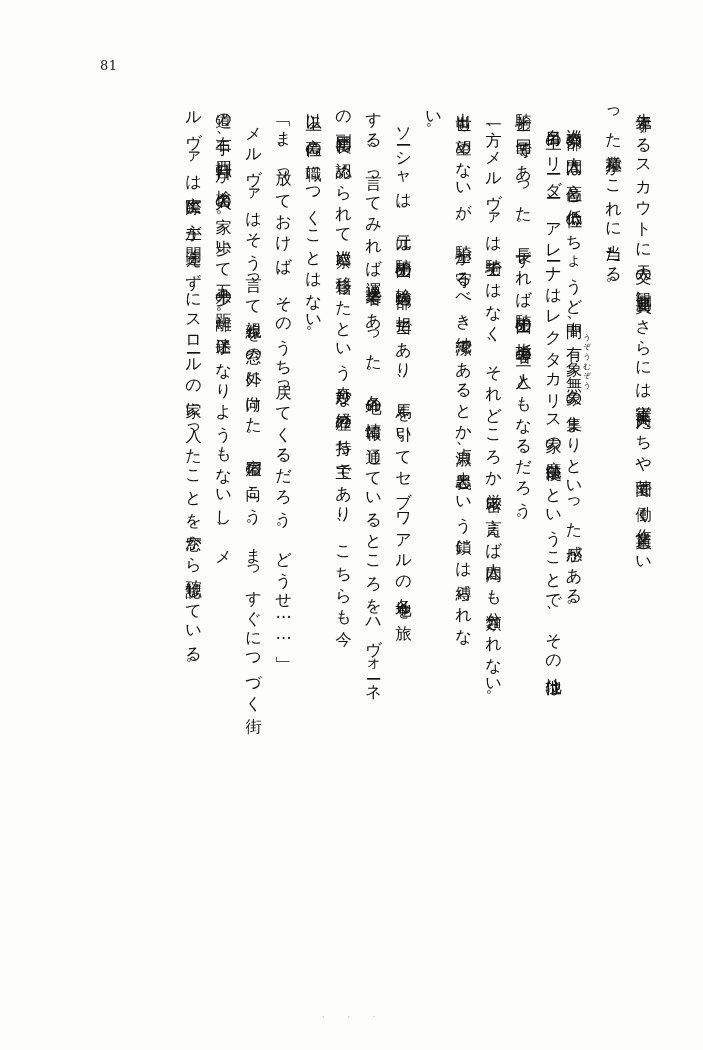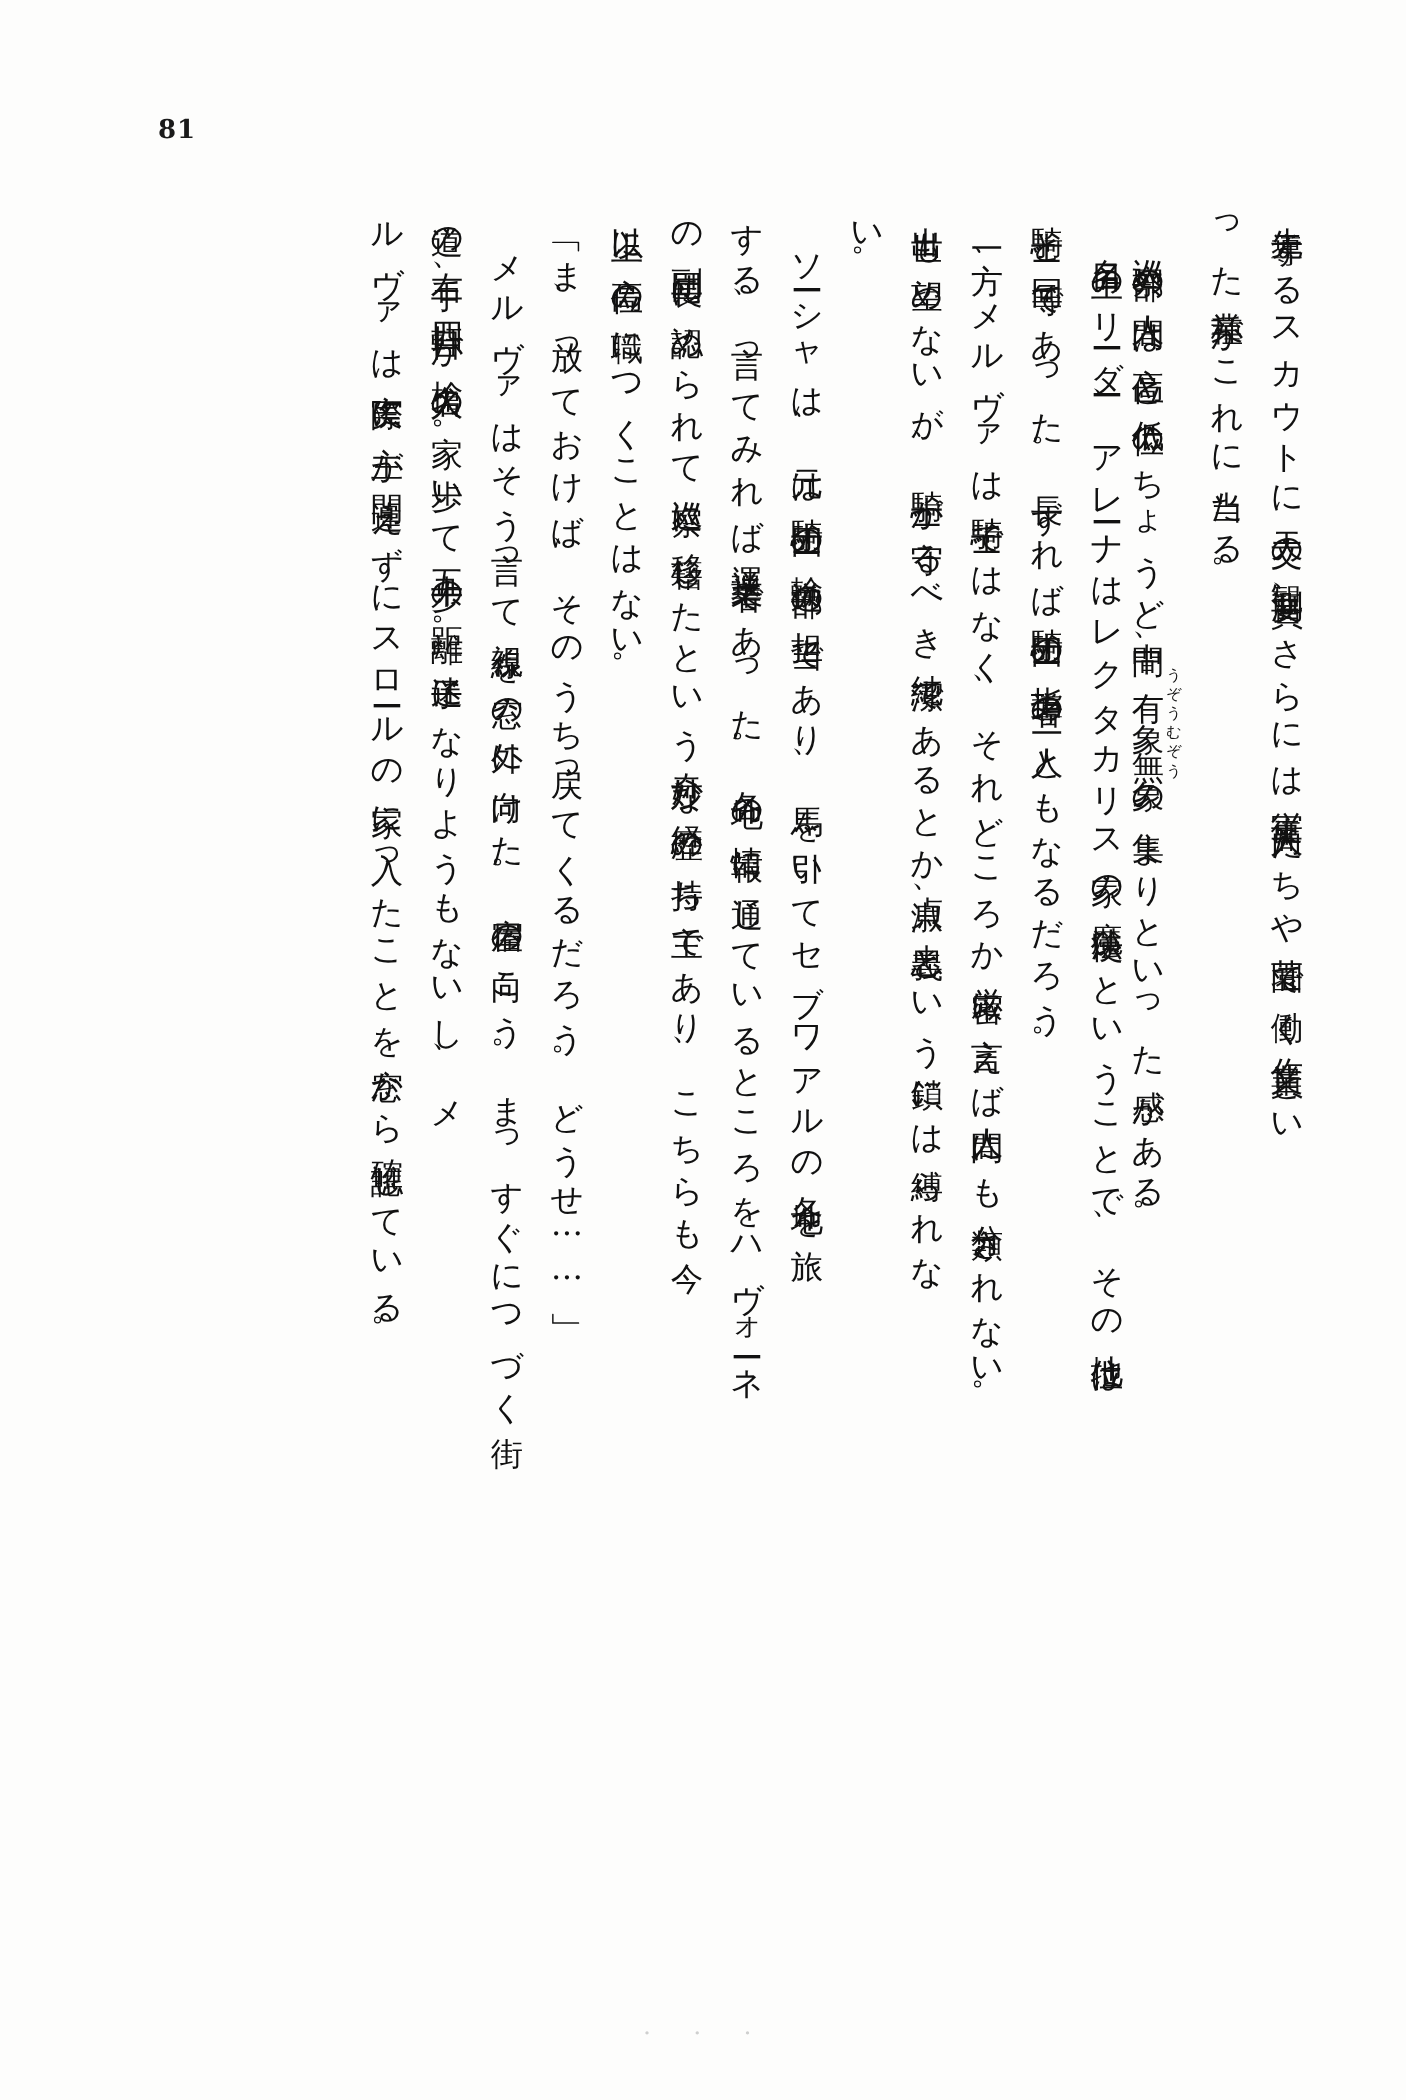--- a/index.html
+++ b/index.html
@@ -18,26 +18,25 @@
 
   .page {
     position: absolute;
     inset: 0;
     background: #fdfdfc;
   }
 
   .page-number {
     position: absolute;
     top: 58px;
-    left: 79px;
+    left: 100px;
     font-size: 13px;
     font-family: "DejaVu Serif", "Liberation Serif", serif;
     color: #1a1a1a;
     letter-spacing: 0.5px;
-    font-weight: bold;
   }
 
   .text-block {
     position: absolute;
     top: 100px;
     left: 58px;
     right: 52px;
     height: 830px;
     display: flex;
     flex-direction: row-reverse;

